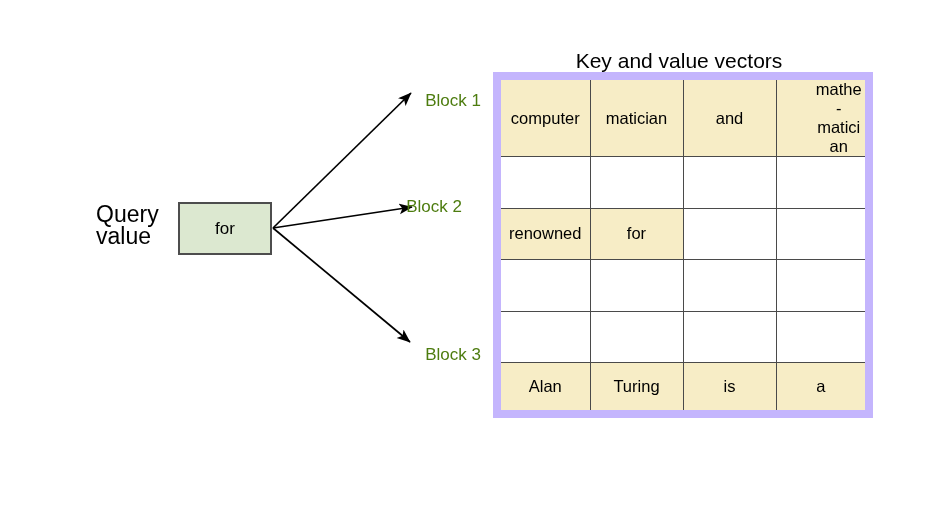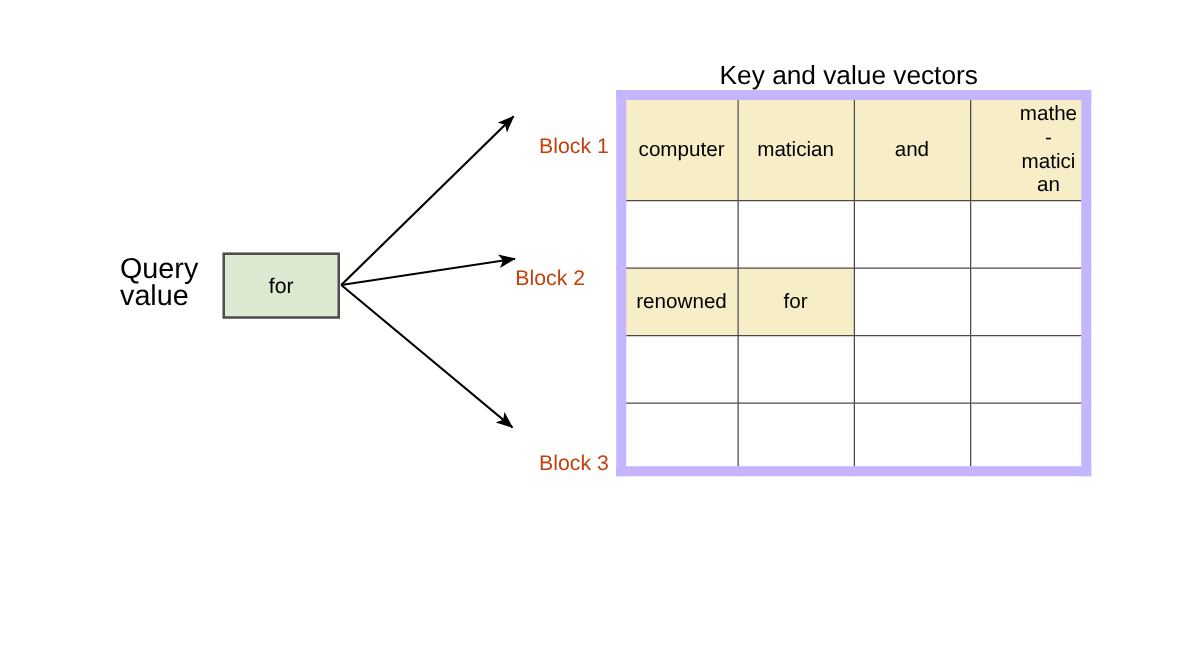--- a/index.html
+++ b/index.html
@@ -75,25 +75,24 @@
     width: 952px;
     height: 531px;
     pointer-events: none;
   }
 
   
   .block-label {
     position: absolute;
     font-size: 17px;
     line-height: 22px;
-    color: #c2410c;
+    color: #4d7c0f;
     white-space: nowrap;
-    text-align: right;
+    text-align: center;
     width: 68px;
-    margin-top: 16px;
   }
   .block-label.b1 { left: 419px; top: 90px; }
   .block-label.b2 { left: 400px; top: 196px; }
   .block-label.b0 { left: 419px; top: 344px; }
 
   
   .kv-table {
     position: absolute;
     left: 493px;
     top: 72px;
@@ -188,16 +187,22 @@
           <td></td>
           <td></td>
           <td></td>
         </tr>
         <tr>
           <td></td>
           <td></td>
           <td></td>
           <td></td>
         </tr>
+        <tr>
+          <td class="filled">Alan</td>
+          <td class="filled">Turing</td>
+          <td class="filled">is</td>
+          <td class="filled">a</td>
+        </tr>
       </tbody>
   </table>
 
 </div>
 
 </body></html>

